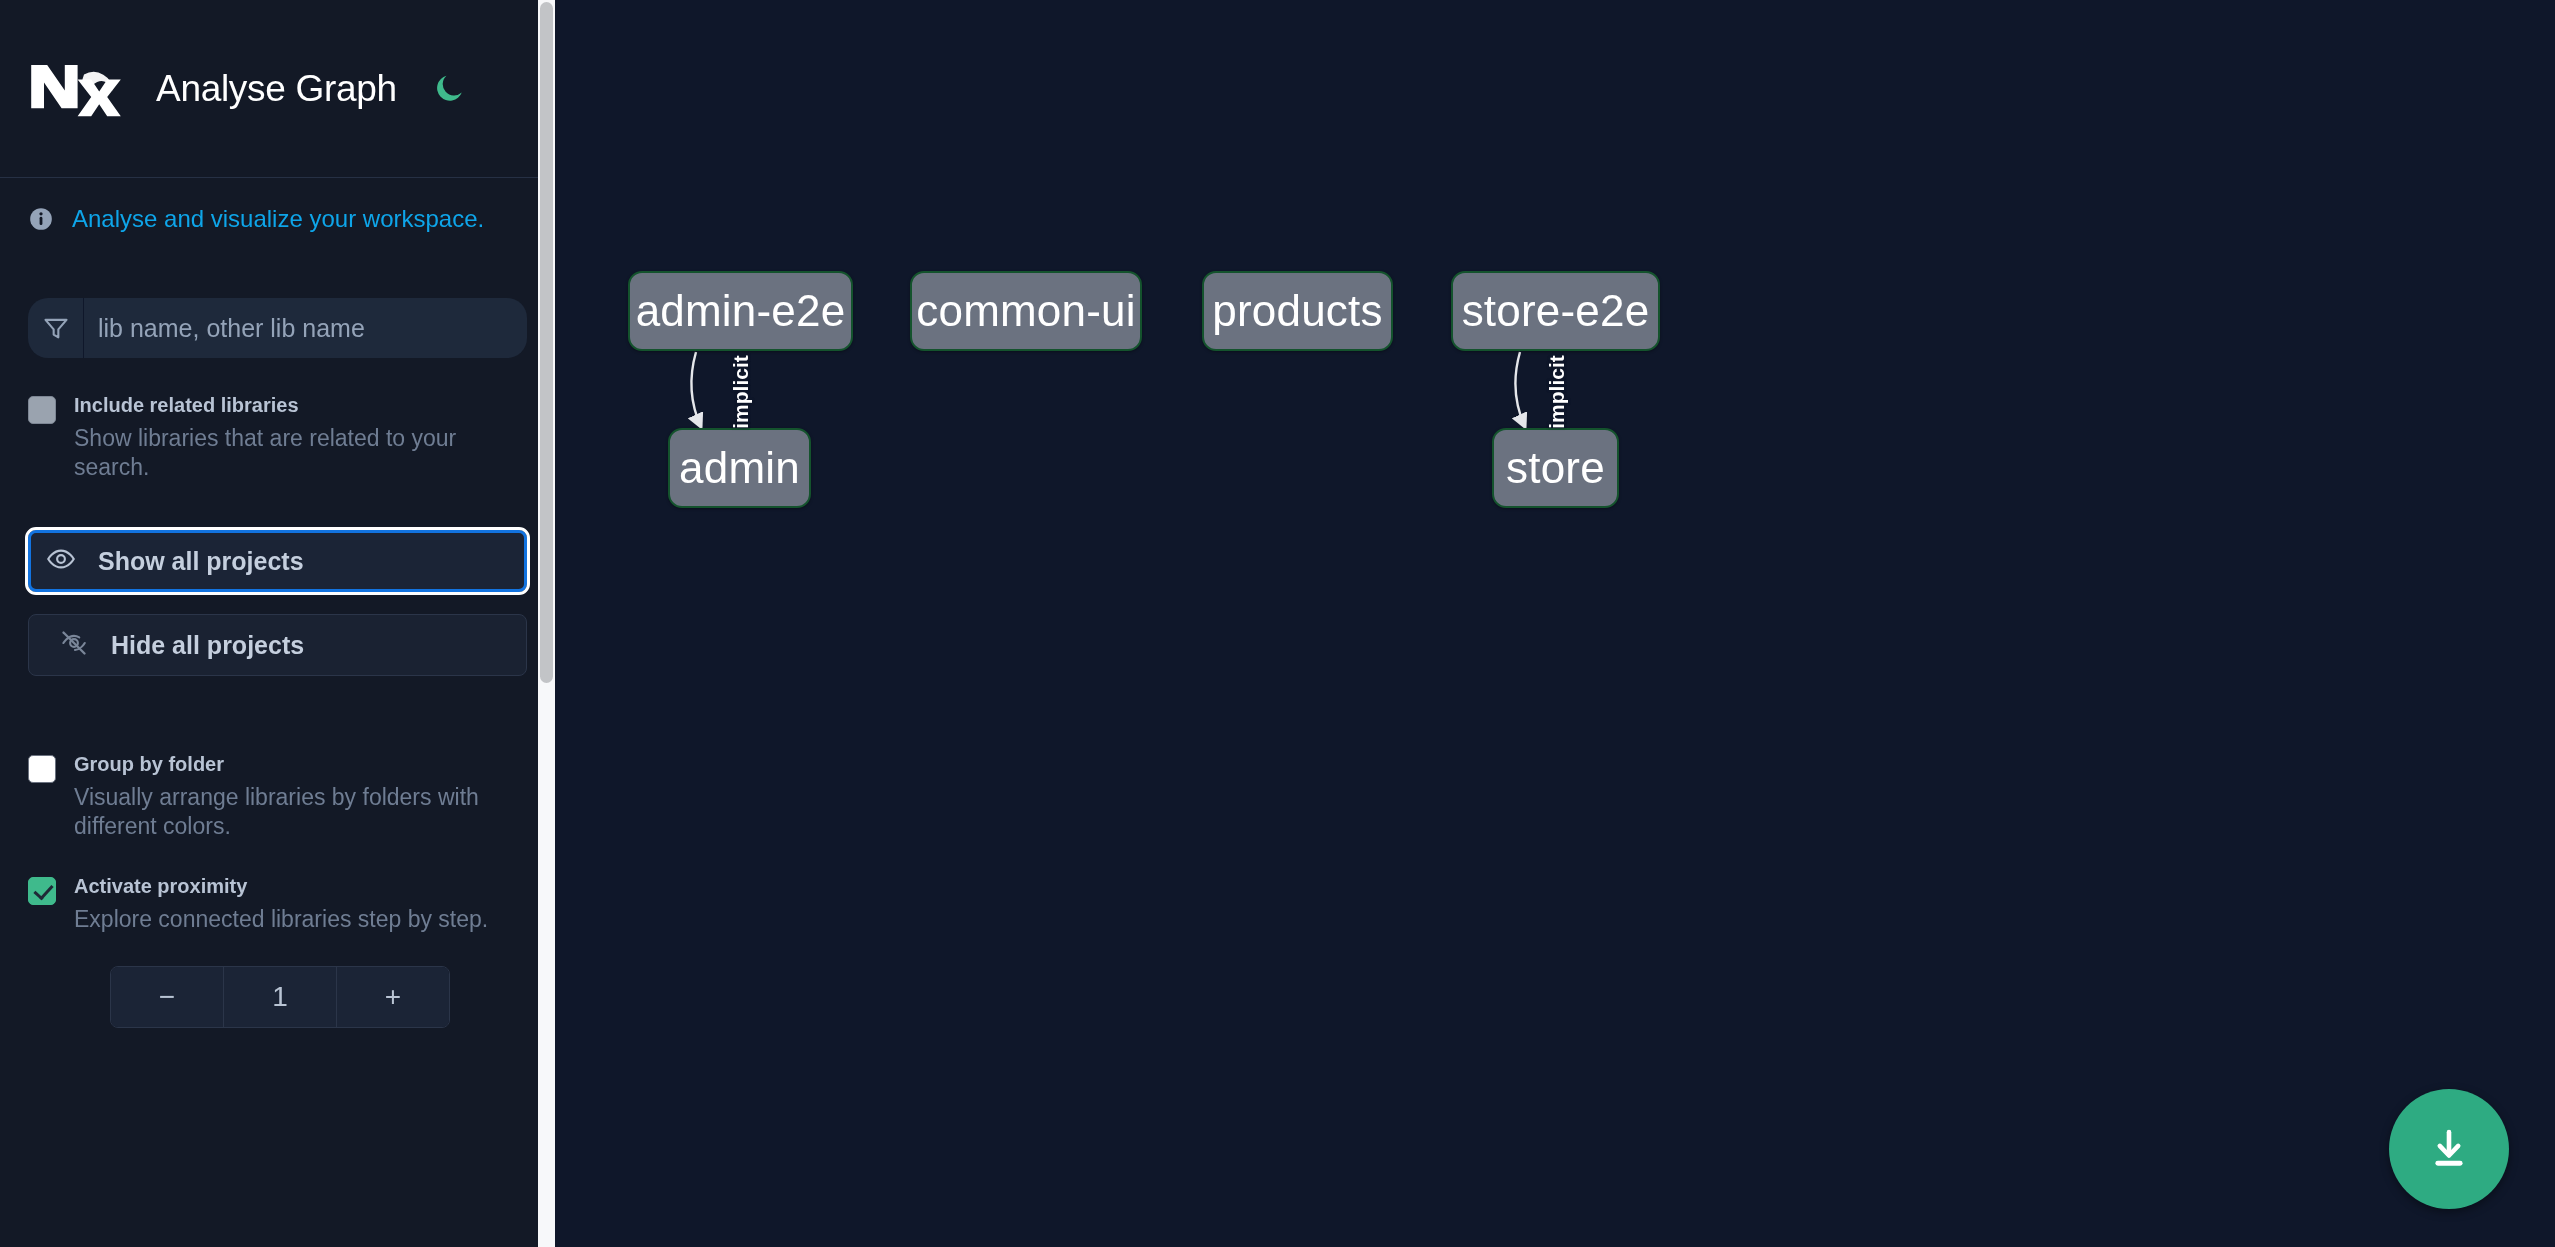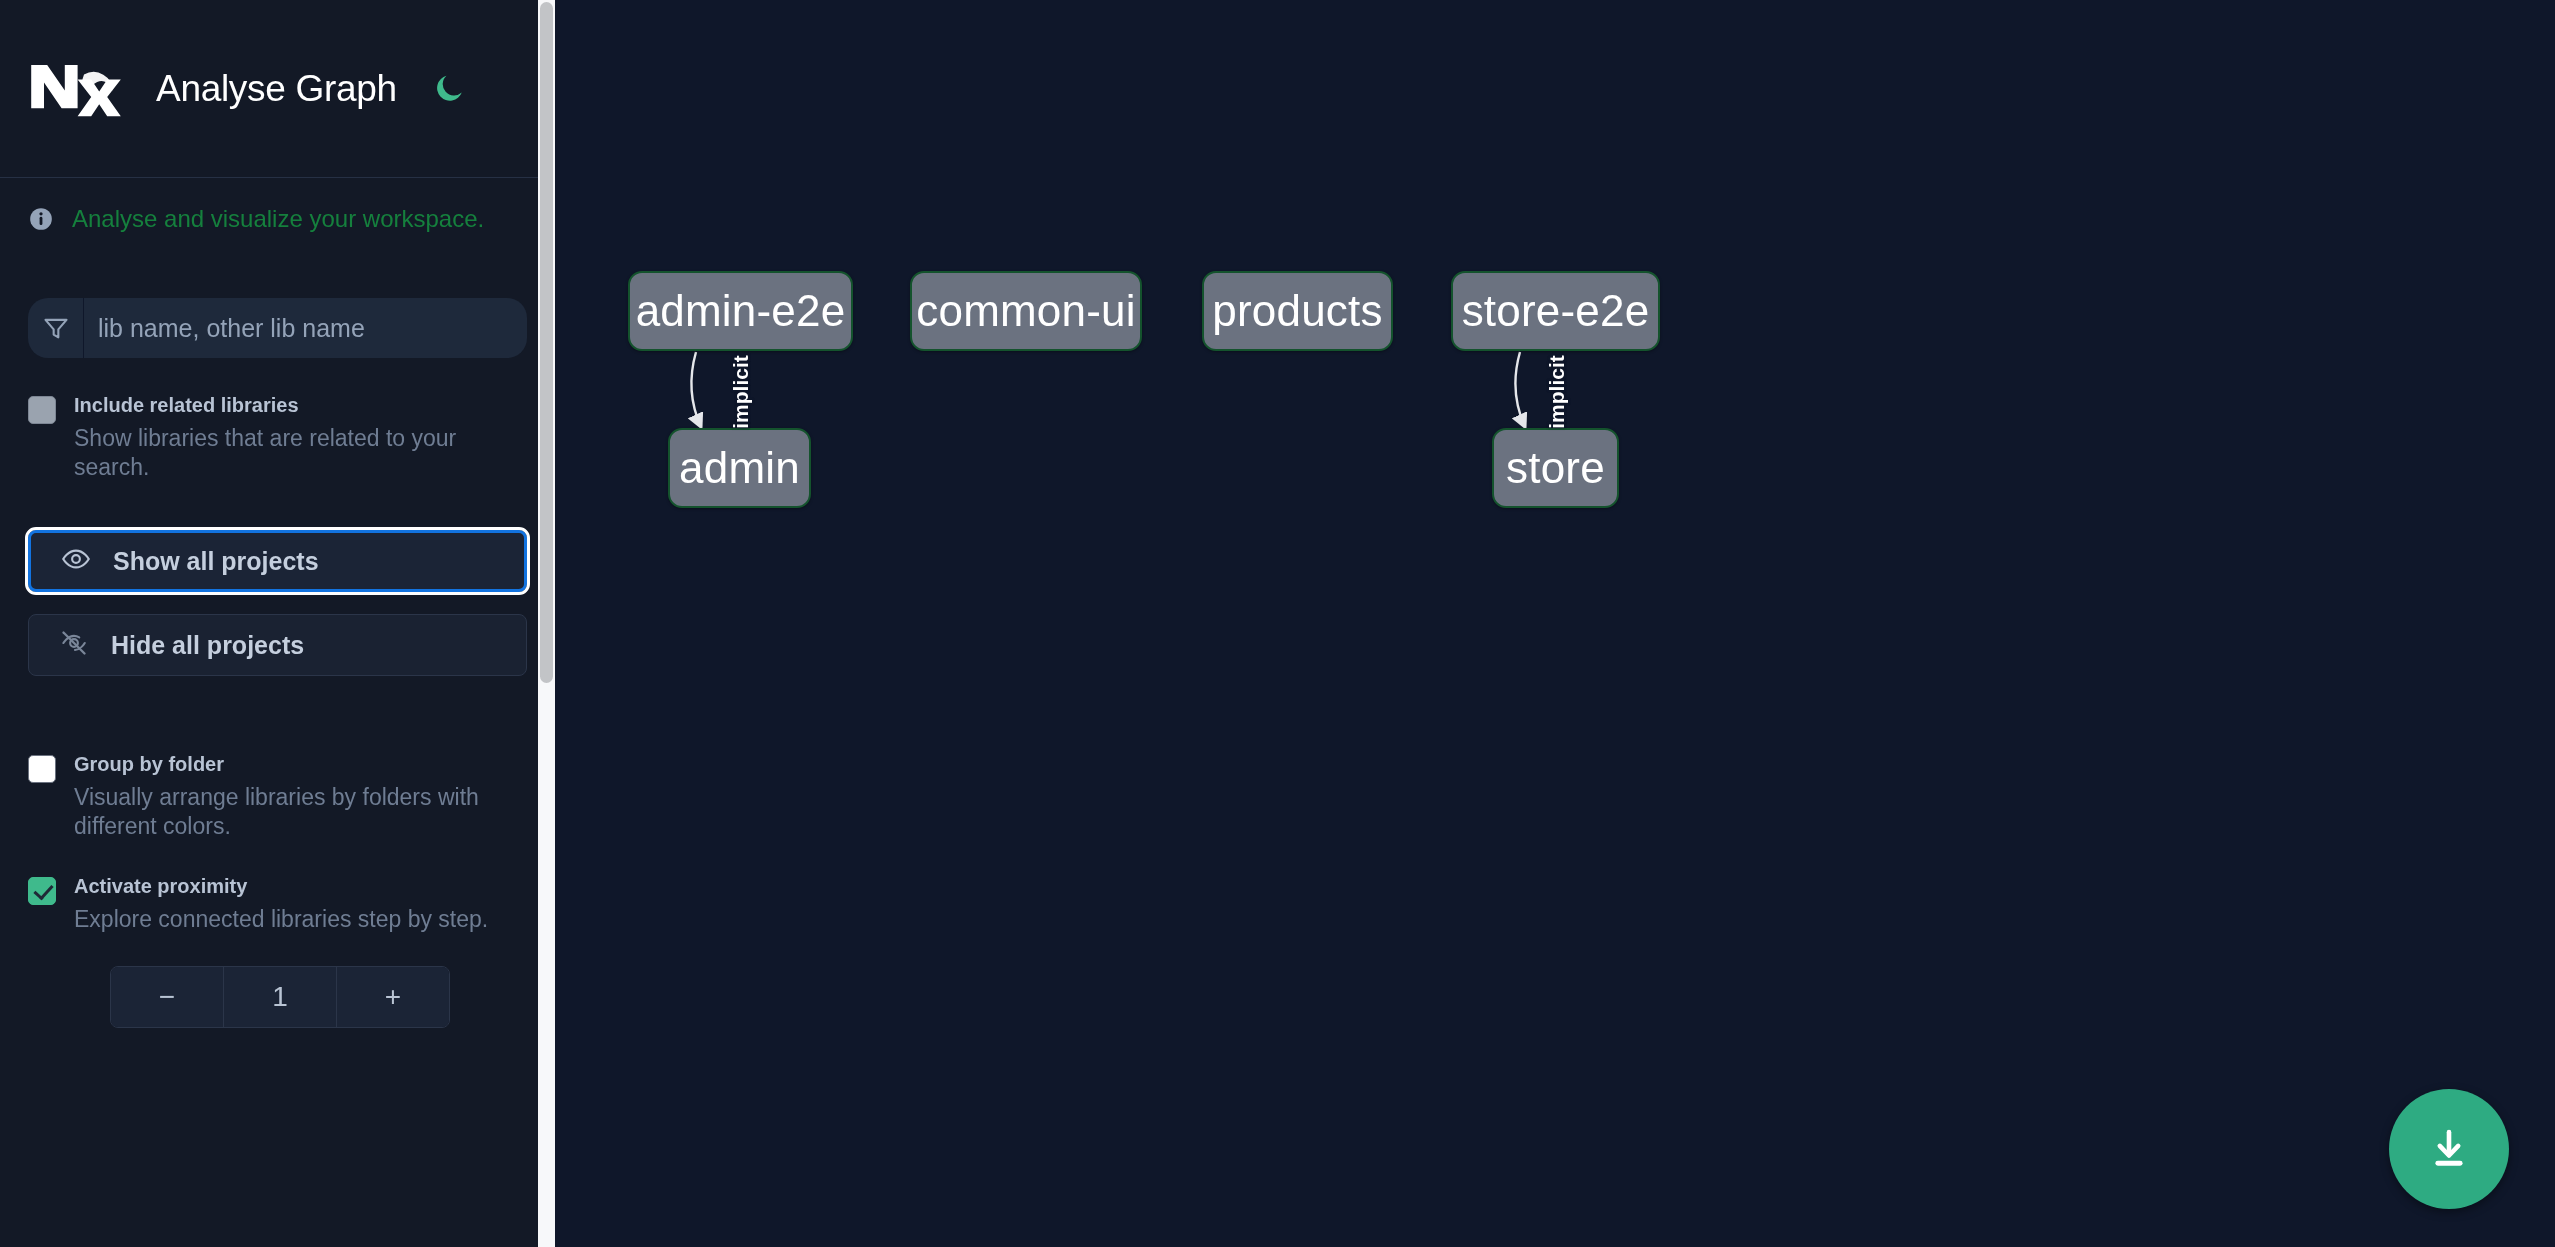--- a/index.html
+++ b/index.html
@@ -68,21 +68,21 @@
     align-items: center;
     padding: 0 28px;
     height: 82px;
     gap: 18px;
   }
 
   .info-icon { flex: 0 0 26px; width: 26px; height: 26px; }
 
   .tagline-text {
     font-size: 24px;
-    color: #15803d;
+    color: #0ea5e9;
     white-space: nowrap;
   }
 
   
   .search-wrap {
     margin: 38px 28px 0 28px;
     height: 60px;
     display: flex;
     align-items: stretch;
     background: #1e293b;
@@ -177,20 +177,21 @@
     font-size: 25px;
     color: #c5cfde;
     font-weight: bold;
   }
 
   .btn.focused {
     background: #1b2436;
     border: 3px solid #1273e0;
     outline: 3px solid #ffffff;
     margin-top: 48px;
+    padding-left: 15px;
   }
 
   .btn.secondary { margin-top: 22px; background: #1a2232; }
   .btn.secondary .btn-label { color: #c5cfde; }
 
   
   .stepper {
     margin: 32px 28px 0 110px;
     width: 340px;
     height: 62px;

